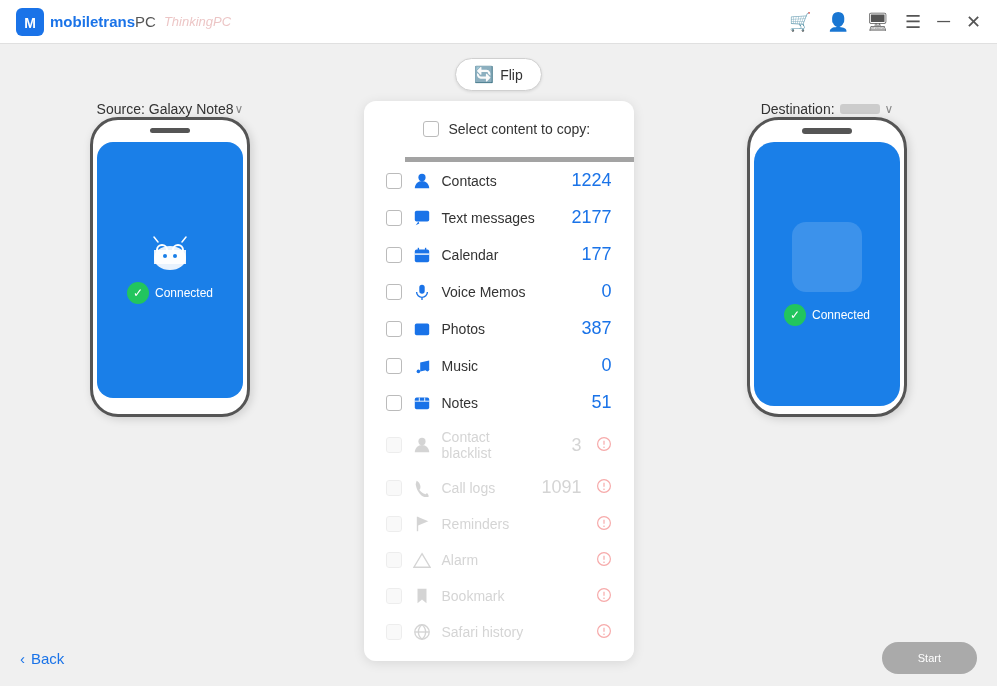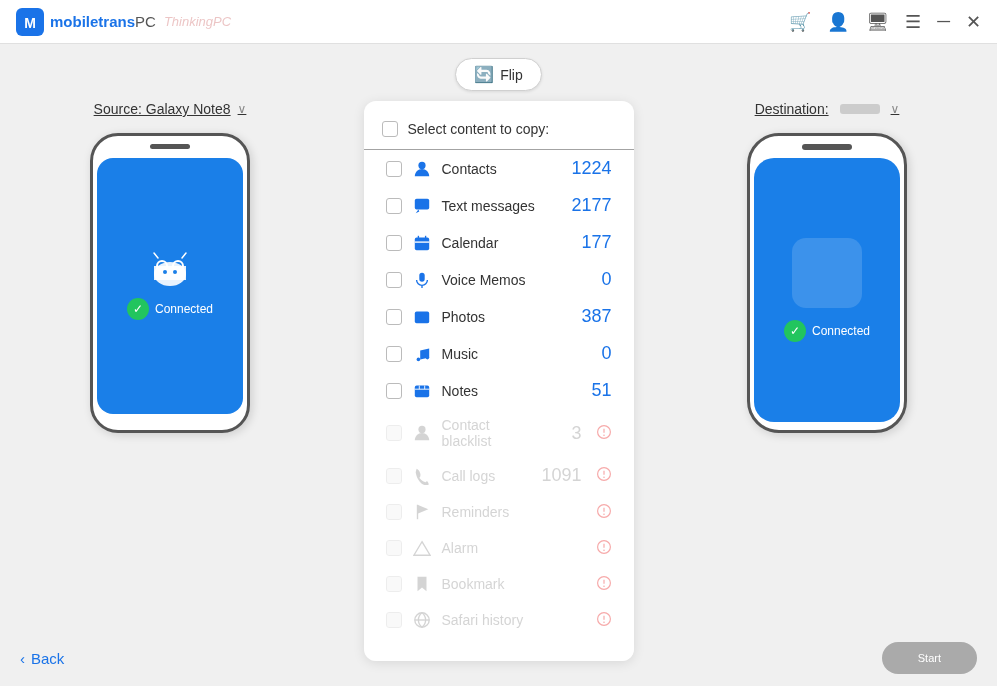--- a/index.html
+++ b/index.html
@@ -98,26 +98,24 @@
     
     .device-panel {
       display: flex;
       flex-direction: column;
       align-items: center;
       width: 300px;
     }
     .device-header {
       display: flex;
       align-items: center;
-      gap: 7px;
-      margin-bottom: 16px;
+      gap: 1px;
       font-size: 14px;
       color: #333;
       font-weight: 500;
-      text-decoration: underline;
     }
     .device-header .chevron {
       color: #888;
       font-size: 12px;
     }
 
     
     .phone-wrap {
       position: relative;
       display: flex;
@@ -287,22 +285,23 @@
       max-height: 560px;
       overflow-y: auto;
     }
     .content-panel::-webkit-scrollbar { width: 4px; }
     .content-panel::-webkit-scrollbar-thumb { background: #ccc; border-radius: 2px; }
 
     .select-all-row {
       display: flex;
       align-items: center;
       gap: 10px;
-      padding: 6px 18px 12px;
-      border-bottom: 1px solid #a3a3a3;
+      padding: 6px 18px 20px;
+      border-bottom: 5px solid #a3a3a3;
+      margin-left: 41px;
     }
     .select-all-label {
       font-size: 14px;
       color: #333;
     }
 
     .list-item {
       display: flex;
       align-items: center;
       padding: 8px 22px;

